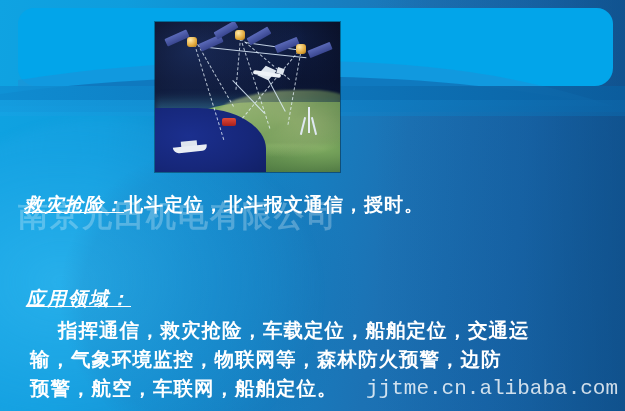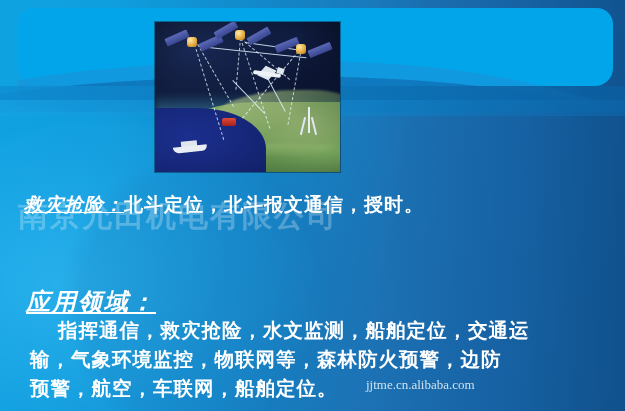--- a/index.html
+++ b/index.html
@@ -228,22 +228,22 @@
     letter-spacing: 2px;
     color: rgba(255,255,255,0.26);
     white-space: nowrap;
     pointer-events: none;
     user-select: none;
   }
   .watermark-url {
     position: absolute;
     left: 366px;
     top: 377px;
-    font-family: Liberation Serif, serif;
-    font-size: 13px;
+    font-family: Liberation Mono, monospace;
+    font-size: 21px;
     color: rgba(255,255,255,0.80);
     letter-spacing: 0px;
     white-space: nowrap;
     pointer-events: none;
     user-select: none;
   }
 
   
   .line-func {
     position: absolute;
@@ -265,21 +265,21 @@
     font-weight: 700;
     letter-spacing: 1px;
   }
 
   .heading-area {
     position: absolute;
     left: 26px;
     top: 286px;
     color: #ffffff;
     font-family: "DejaVu Serif", serif;
-    font-size: 24px;
+    font-size: 19px;
     font-weight: 700;
     font-style: italic;
     text-decoration: underline;
     letter-spacing: 2px;
     white-space: nowrap;
   }
 
   .body-block {
     position: absolute;
     left: 30px;
@@ -369,20 +369,20 @@
 
   <div class="watermark-name">南京允田机电有限公司</div>
 
   <div class="line-func">
     <span class="lbl-func">救灾抢险：</span><span class="txt-func">北斗定位，北斗报文通信，授时。</span>
   </div>
 
   <div class="heading-area">应用领域：</div>
 
   <div class="body-block">
-    <span class="bl">指挥通信，救灾抢险，水文监测，船舶定位，交通运</span>
+    <span class="bl">指挥通信，救灾抢险，车载定位，船舶定位，交通运</span>
     <span class="bl">输，气象环境监控，物联网等，森林防火预警，边防</span>
     <span class="bl">预警，航空，车联网，船舶定位。</span>
   </div>
 
   <div class="watermark-url">jjtme.cn.alibaba.com</div>
 
 </div>
 
 </body></html>

